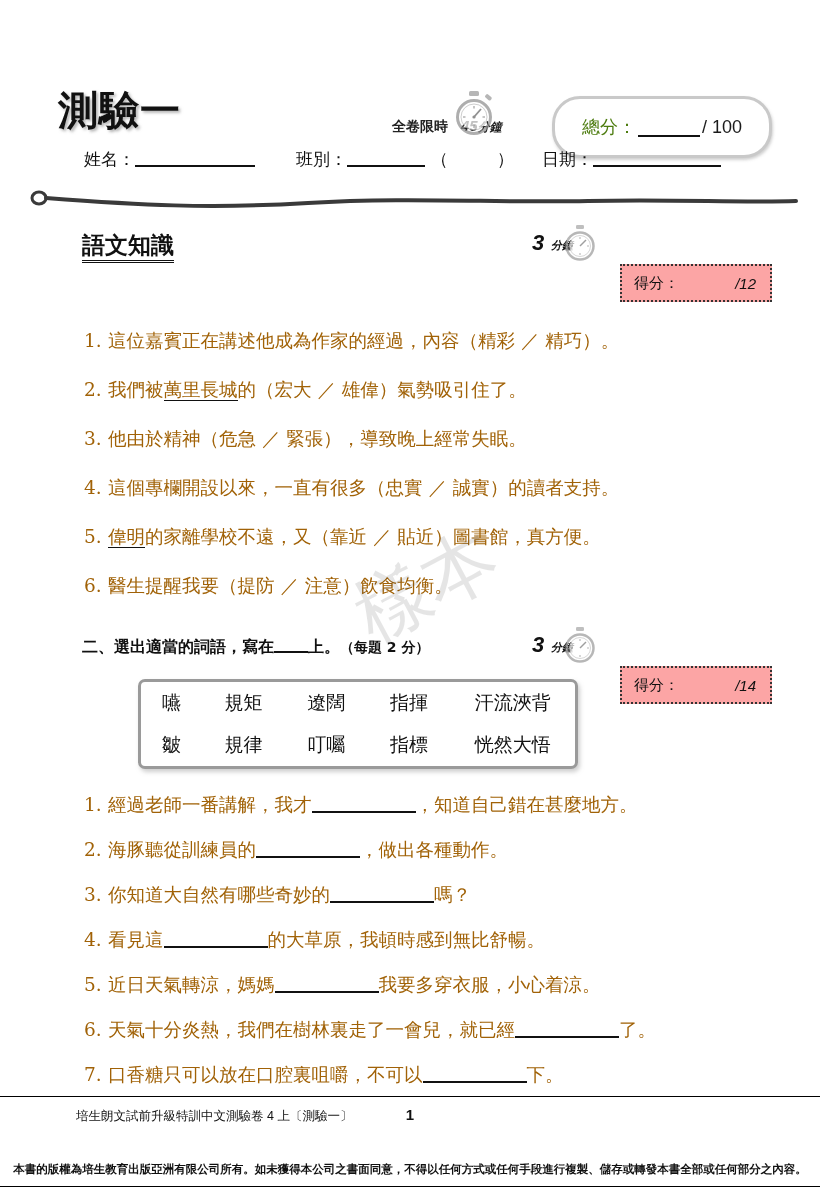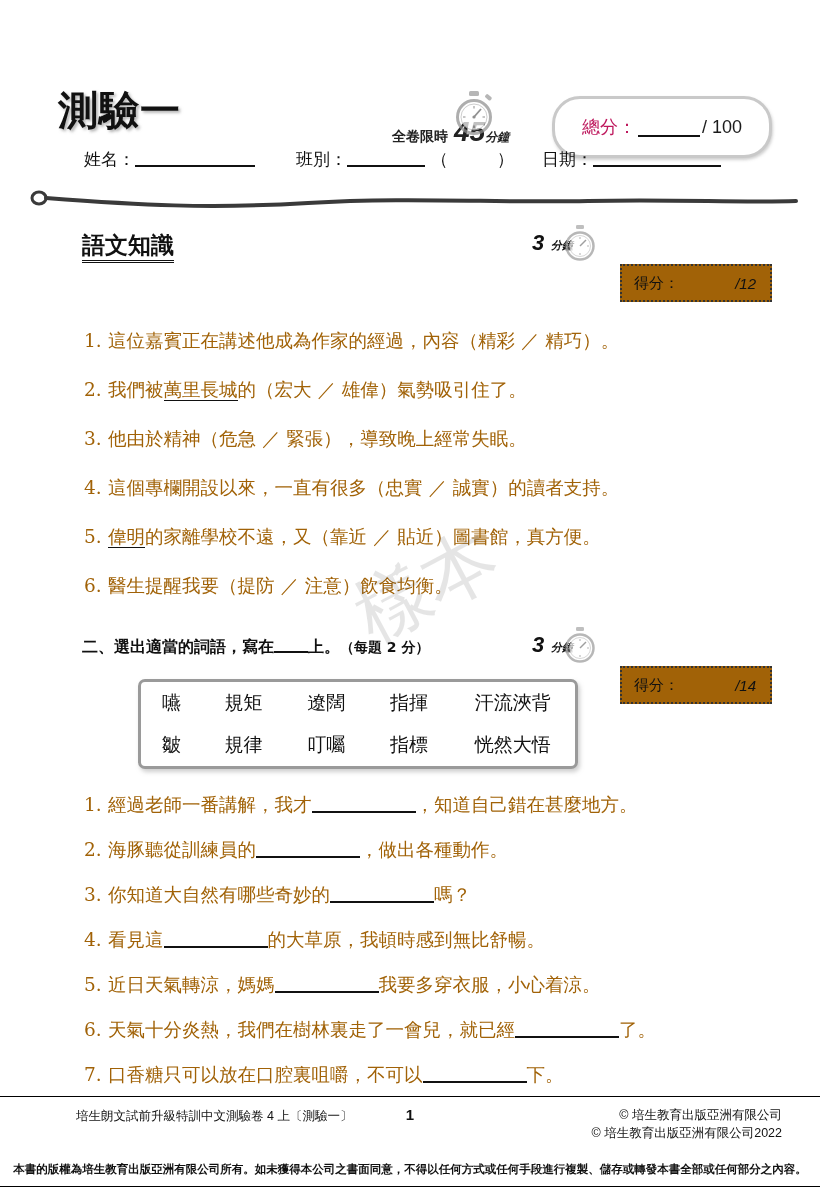--- a/index.html
+++ b/index.html
@@ -43,24 +43,24 @@
   .time-limit {
     position: absolute;
     left: 392px; top: 80px;
     font-size: 14px;
     font-weight: bold;
     color: #222;
     white-space: nowrap;
     line-height: 1;
   }
   .time-limit .num {
-    font-size: 28px;
+    font-size: 15px;
     font-style: italic;
     font-weight: bold;
-    margin-left: 6px;
+    margin-left: 13px;
   }
   .time-limit .unit {
     font-size: 12px;
     font-style: italic;
     font-weight: bold;
   }
   .stopwatch-head {
     position: absolute;
     left: 452px; top: 52px;
     width: 44px; height: 46px;
@@ -74,21 +74,21 @@
     border: 3px solid #c9c9c9;
     border-radius: 28px;
     background: #fff;
     box-shadow: 1px 2px 3px rgba(150,150,150,0.45);
     display: flex;
     align-items: center;
     justify-content: center;
   }
   .total-pill .label {
     font-size: 18px;
-    color: #be185d;
+    color: #4d7c0f;
   }
   .total-pill .blank {
     display: inline-block;
     width: 62px;
     border-bottom: 2px solid #111;
     margin: 0 1px -2px 2px;
     height: 15px;
   }
   .total-pill .max {
     font-size: 18px;
@@ -188,21 +188,21 @@
     left: 58px; top: -2px;
     width: 36px; height: 38px;
     opacity: 0.7;
   }
   .score-box {
     position: absolute;
     left: 0; top: 38px;
     width: 148px;
     height: 34px;
     border: 2px dotted #333;
-    background: #a16207;
+    background: #fca5a5;
     display: flex;
     align-items: center;
     font-size: 15px;
     color: #111;
   }
   .score-box .lbl { margin-left: 12px; }
   .score-box .max { margin-left: auto; margin-right: 14px; font-style: italic; }
 
   
   .q {
@@ -457,20 +457,16 @@
       <div class="q" style="top: 974px;"><span class="num">5.</span><span>近日天氣轉涼，媽媽<span class="fill"></span>我要多穿衣服，小心着涼。</span></div>
       <div class="q" style="top: 1019px;"><span class="num">6.</span><span>天氣十分炎熱，我們在樹林裏走了一會兒，就已經<span class="fill"></span>了。</span></div>
       <div class="q" style="top: 1064px;"><span class="num">7.</span><span>口香糖只可以放在口腔裏咀嚼，不可以<span class="fill"></span>下。</span></div>
     </div>
 
   <div class="watermark">樣本</div>
 
   <div class="footer-rule"></div>
   <div class="footer-left">培生朗文試前升級特訓中文測驗卷 4 上〔測驗一〕</div>
   <div class="footer-page">1</div>
-  <div class="footer-right">
-    <div>© 培生教育出版亞洲有限公司</div>
-    <div>© 培生教育出版亞洲有限公司2022</div>
-  </div>
   <div class="footer-disclaimer">本書的版權為培生教育出版亞洲有限公司所有。如未獲得本公司之書面同意，不得以任何方式或任何手段進行複製、儲存或轉發本書全部或任何部分之內容。</div>
   <div class="bottom-rule"></div>
 
 </div>
 
 </body></html>

